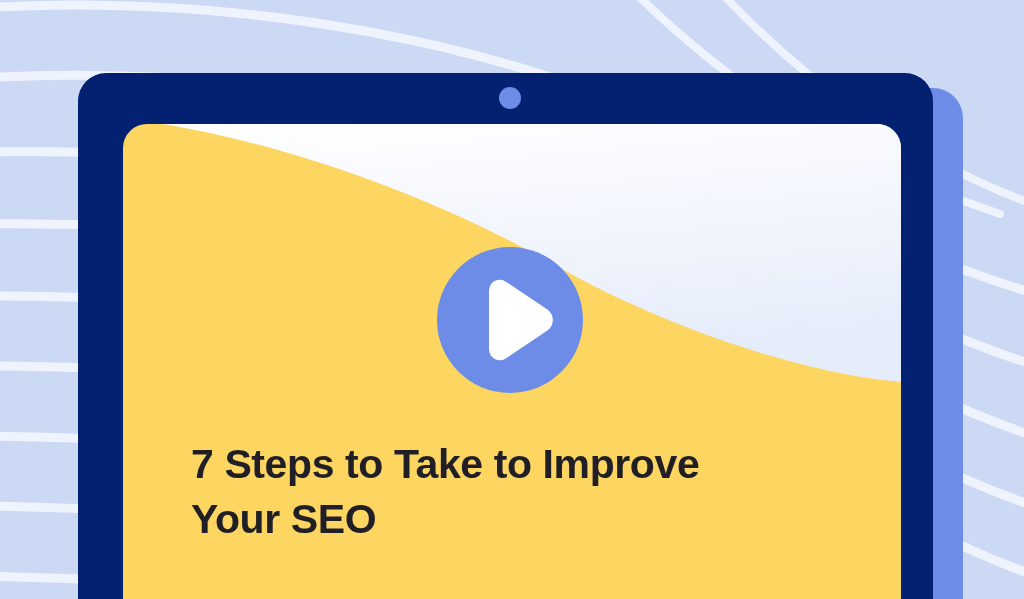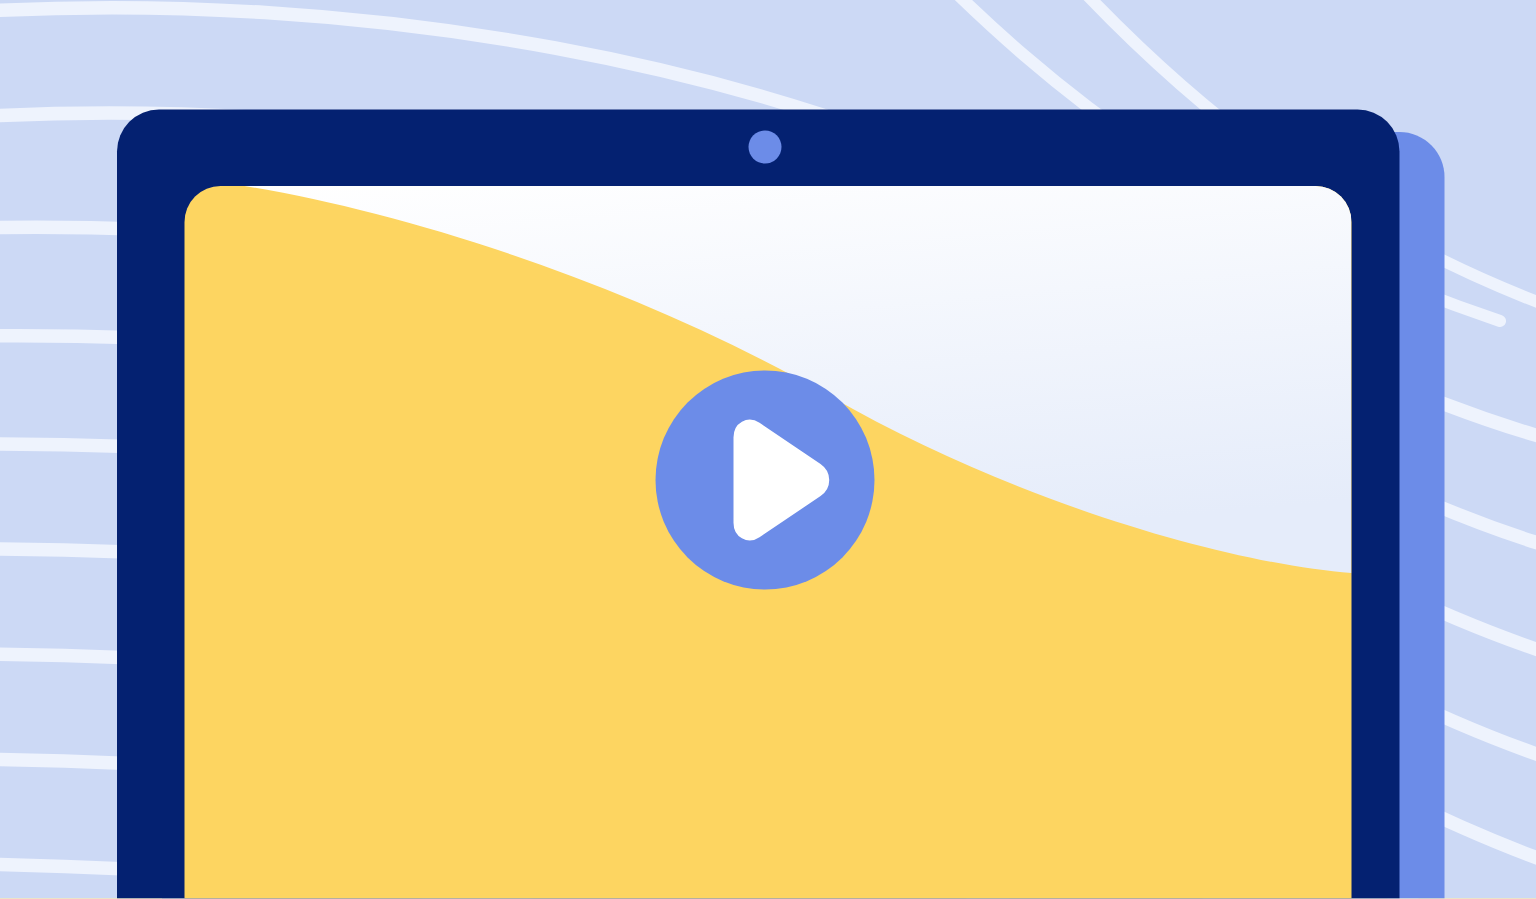--- a/index.html
+++ b/index.html
@@ -154,14 +154,16 @@
   </div>
 
   <div id="play-button">
     <svg width="146" height="146" viewBox="0 0 146 146">
       <path d="M 56.5,44.5 C 56.5,38.4 62.0,35.3 66.8,38.6 L 107.5,66.0
                C 112.6,69.5 112.6,76.5 107.5,80.0 L 66.8,107.4
                C 62.0,110.7 56.5,107.6 56.5,101.5 Z" fill="#ffffff" stroke="#ffffff" stroke-width="9" stroke-linejoin="round"></path>
     </svg>
   </div>
 
+  <h1 id="video-title">7 Steps to Take to Improve
+Your SEO</h1>
 
 </div>
 
 </body></html>

